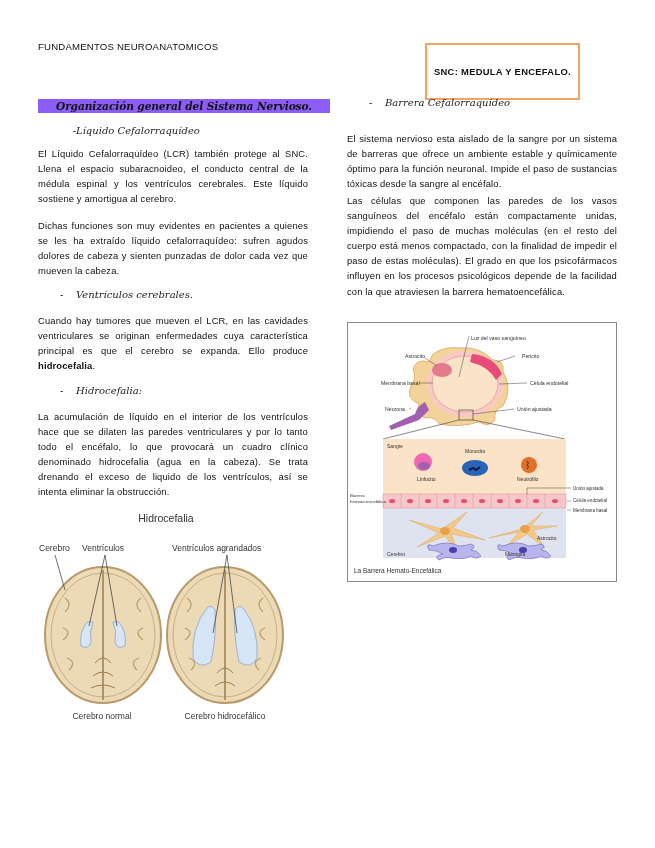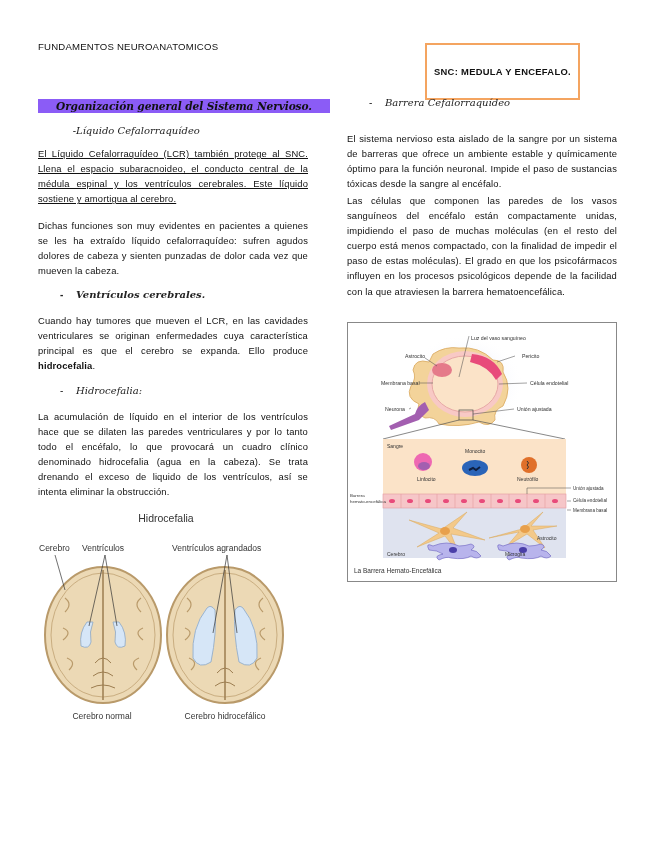--- a/index.html
+++ b/index.html
@@ -25,24 +25,24 @@
 <div class="abs snc-box" style="left:425px; top:43px;">SNC: MEDULA Y ENCEFALO.</div>
 
 <div class="abs" style="left:38px; top:96px;">
   <span class="title-hl">Organización general del Sistema Nervioso.</span>
 </div>
 
 <div class="abs script" style="left:38px; top:125px;text-align:right;">
   <span class="dash">-</span><span>Líquido Cefalorraquídeo</span>
 </div>
 
-<div class="abs para" style="left:38px; top:146px; width:270px;text-decoration:underline;">El Líquido Cefalorraquídeo (LCR) también protege al SNC. Llena el espacio subaracnoideo, el conducto central de la médula espinal y los ventrículos cerebrales. Este líquido sostiene y amortigua al cerebro.</div>
+<div class="abs para" style="left:38px; top:146px; width:270px;">El Líquido Cefalorraquídeo (LCR) también protege al SNC. Llena el espacio subaracnoideo, el conducto central de la médula espinal y los ventrículos cerebrales. Este líquido sostiene y amortigua al cerebro.</div>
 <div class="abs para" style="left:38px; top:218px; width:270px;">Dichas funciones son muy evidentes en pacientes a quienes se les ha extraído líquido cefalorraquídeo: sufren agudos dolores de cabeza y sienten punzadas de dolor cada vez que mueven la cabeza.</div>
 
-<div class="abs script" style="left:38px; top:289px;font-weight:bold;">
+<div class="abs script" style="left:38px; top:289px;">
   <span class="dash">-</span><span>Ventrículos cerebrales.</span>
 </div>
 
 <div class="abs para" style="left:38px; top:313px; width:270px;"><span>Cuando hay tumores que mueven el LCR, en las cavidades ventriculares se originan enfermedades cuya característica principal es que el cerebro se expanda. Ello produce </span><b>hidrocefalia</b><span>.</span></div>
 
 <div class="abs script" style="left:38px; top:385px;">
   <span class="dash">-</span><span>Hidrocefalia:</span>
 </div>
 
 <div class="abs para" style="left:38px; top:409px; width:270px;">La acumulación de líquido en el interior de los ventrículos hace que se dilaten las paredes ventriculares y por lo tanto todo el encéfalo, lo que provocará un cuadro clínico denominado hidrocefalia (agua en la cabeza). Se trata drenando el exceso de liquido de los ventrículos, así se intenta eliminar la obstrucción.</div>

